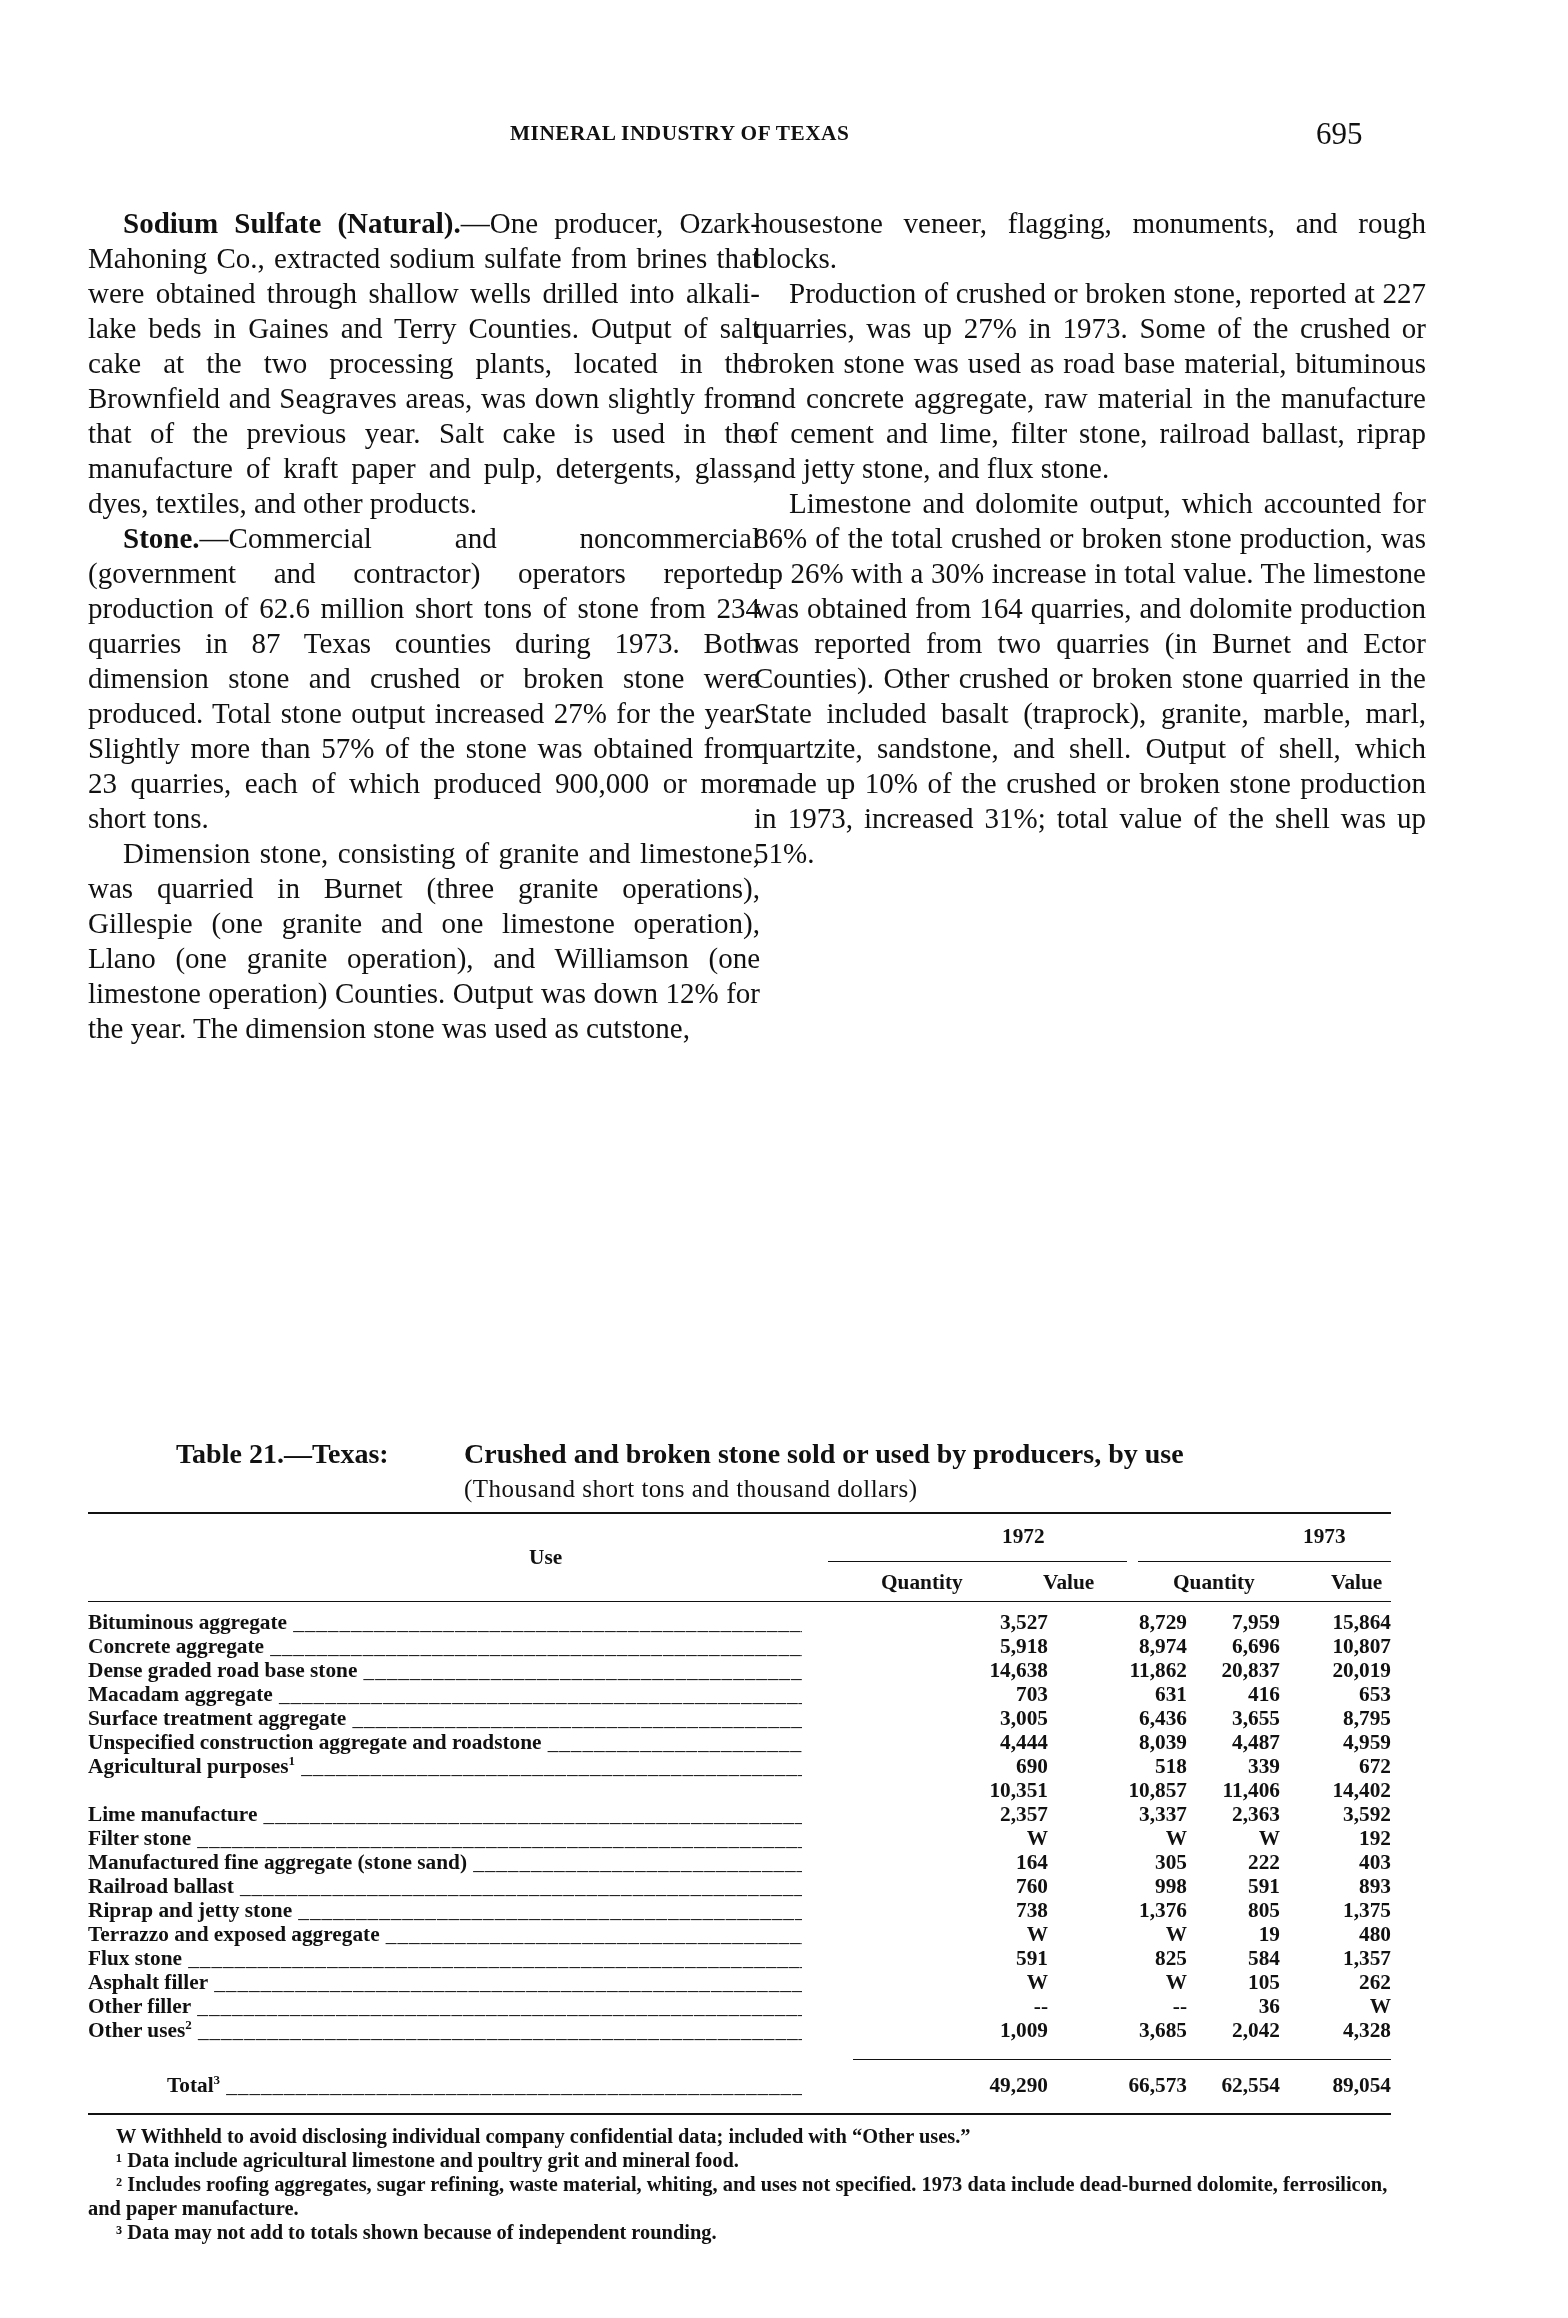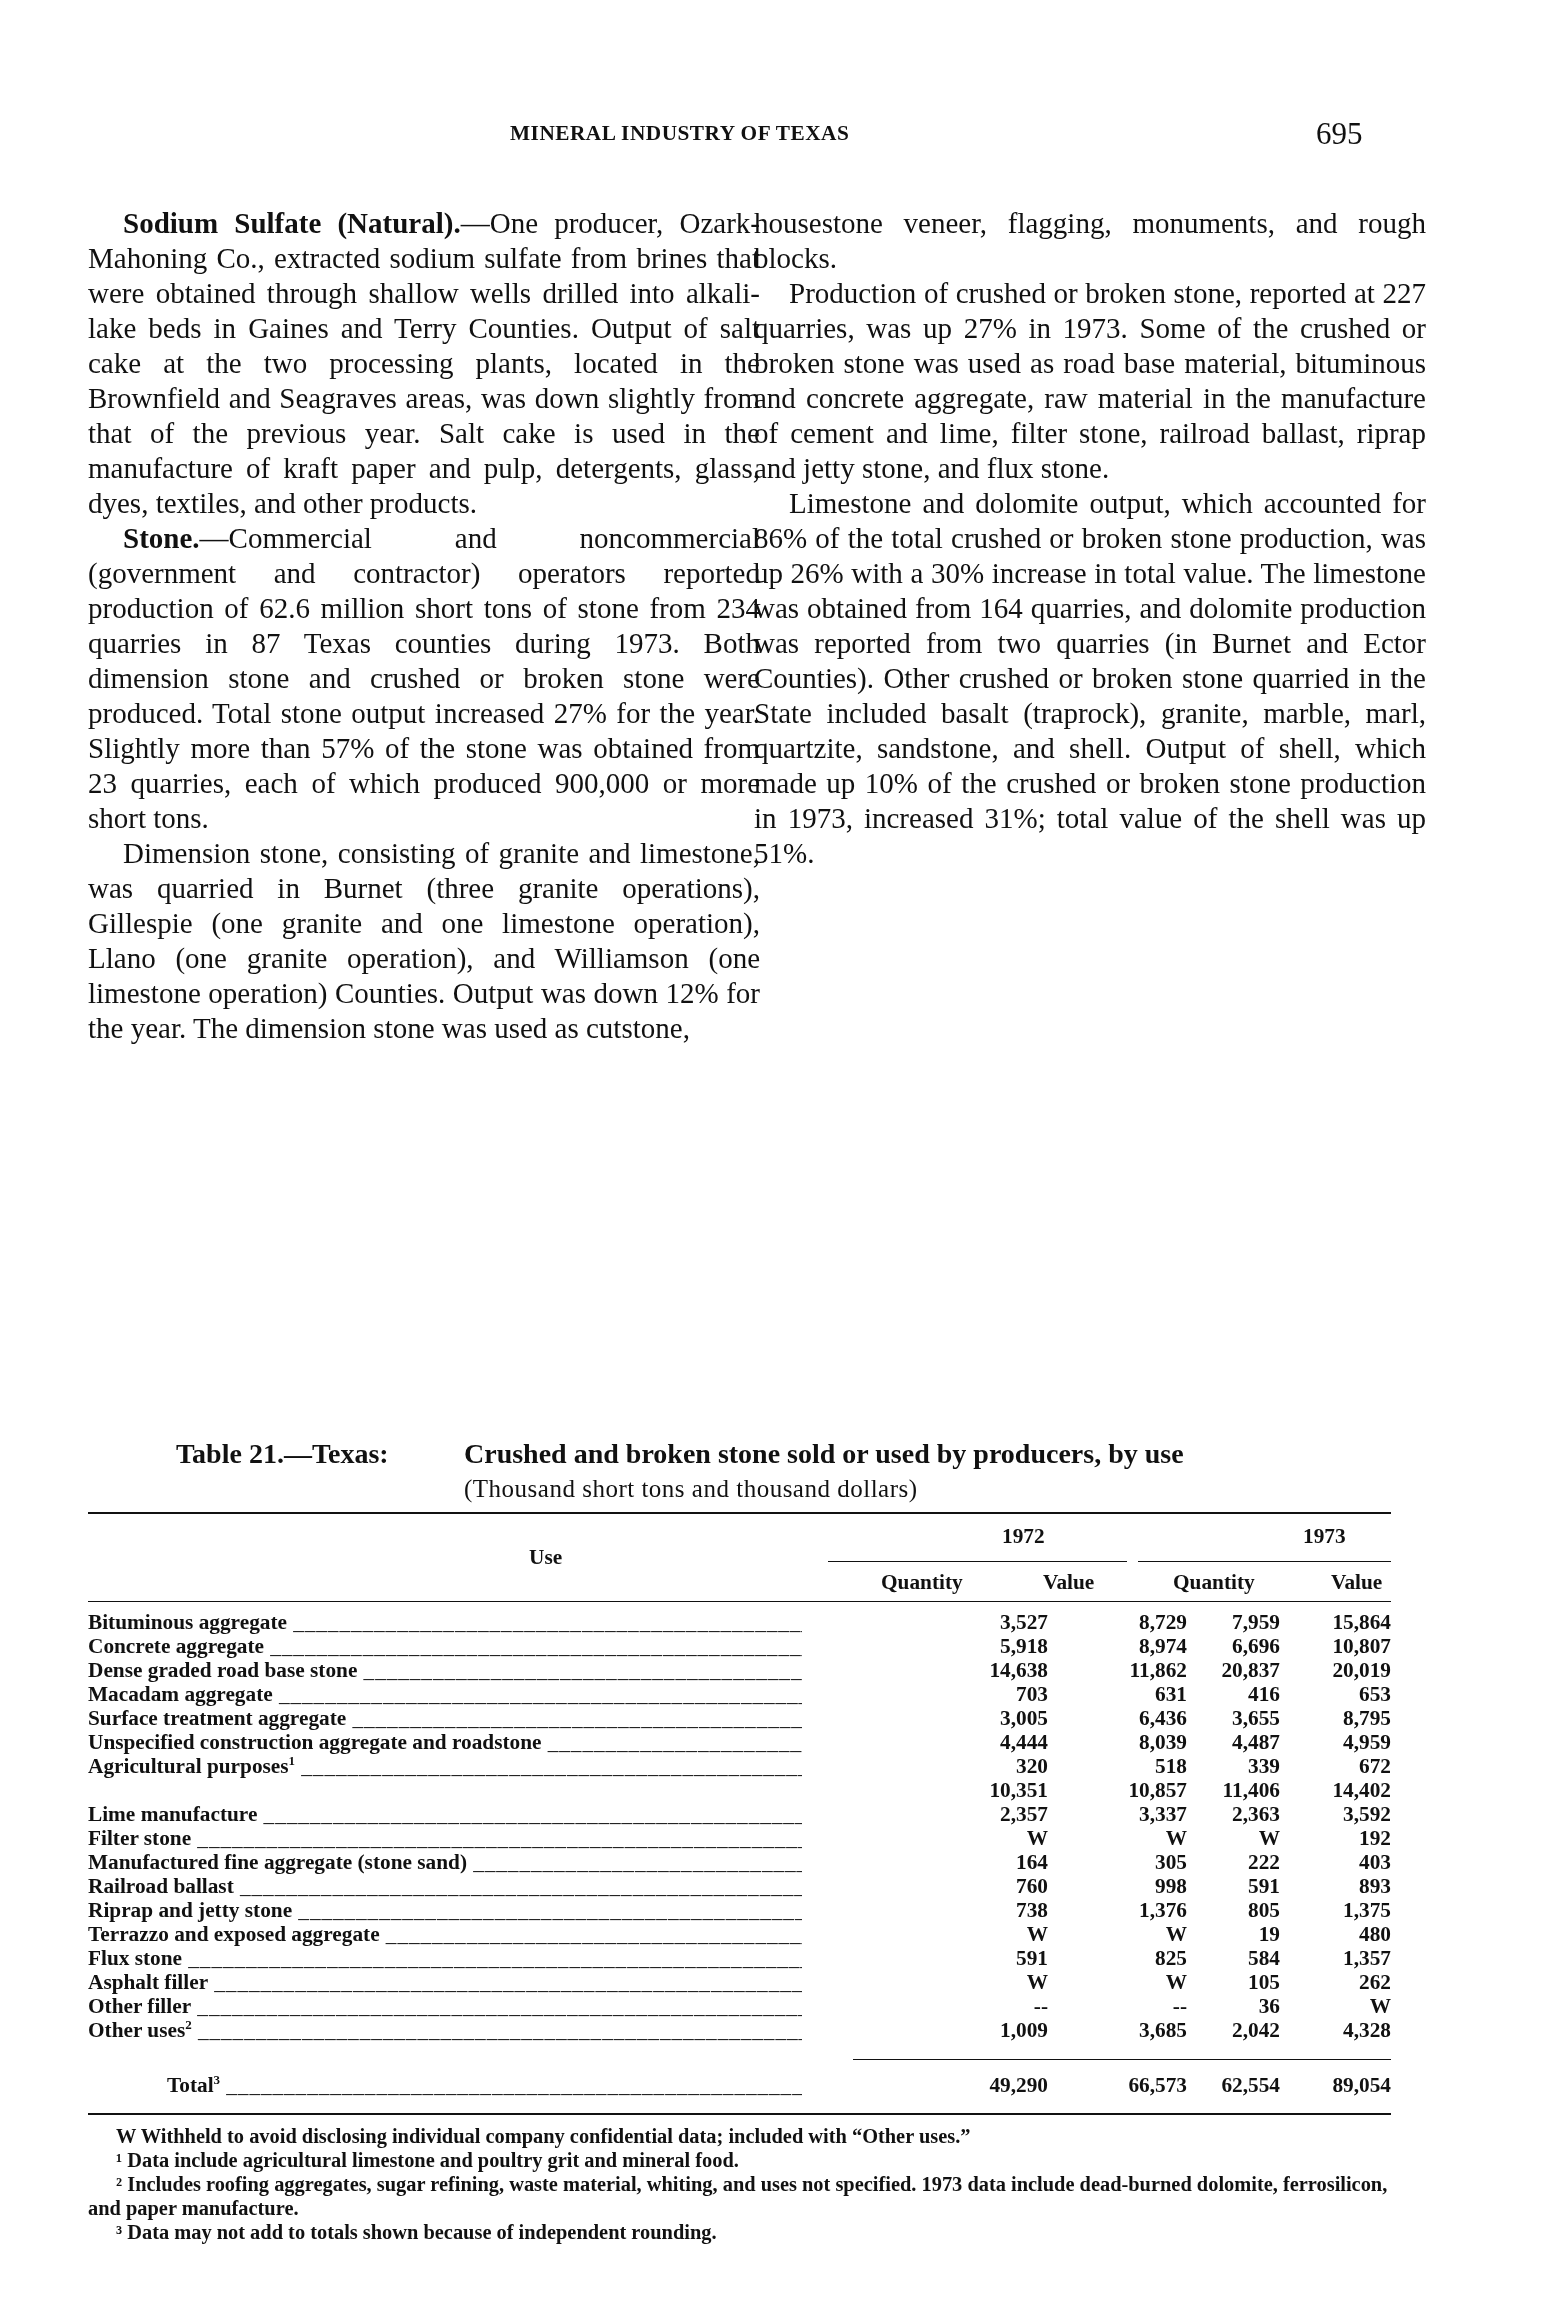--- a/index.html
+++ b/index.html
@@ -127,21 +127,21 @@
         </div>
       <div class="row">
           <span class="label">Unspecified construction aggregate and roadstone</span>
           <span class="cell c1">4,444</span>
           <span class="cell c2">8,039</span>
           <span class="cell c3">4,487</span>
           <span class="cell c4">4,959</span>
         </div>
       <div class="row">
           <span class="label"><span>Agricultural purposes</span><sup>1</sup></span>
-          <span class="cell c1">320</span>
+          <span class="cell c1">690</span>
           <span class="cell c2">518</span>
           <span class="cell c3">339</span>
           <span class="cell c4">672</span>
         </div>
       <div class="row">
           <span class="cell c1">10,351</span>
           <span class="cell c2">10,857</span>
           <span class="cell c3">11,406</span>
           <span class="cell c4">14,402</span>
         </div>

